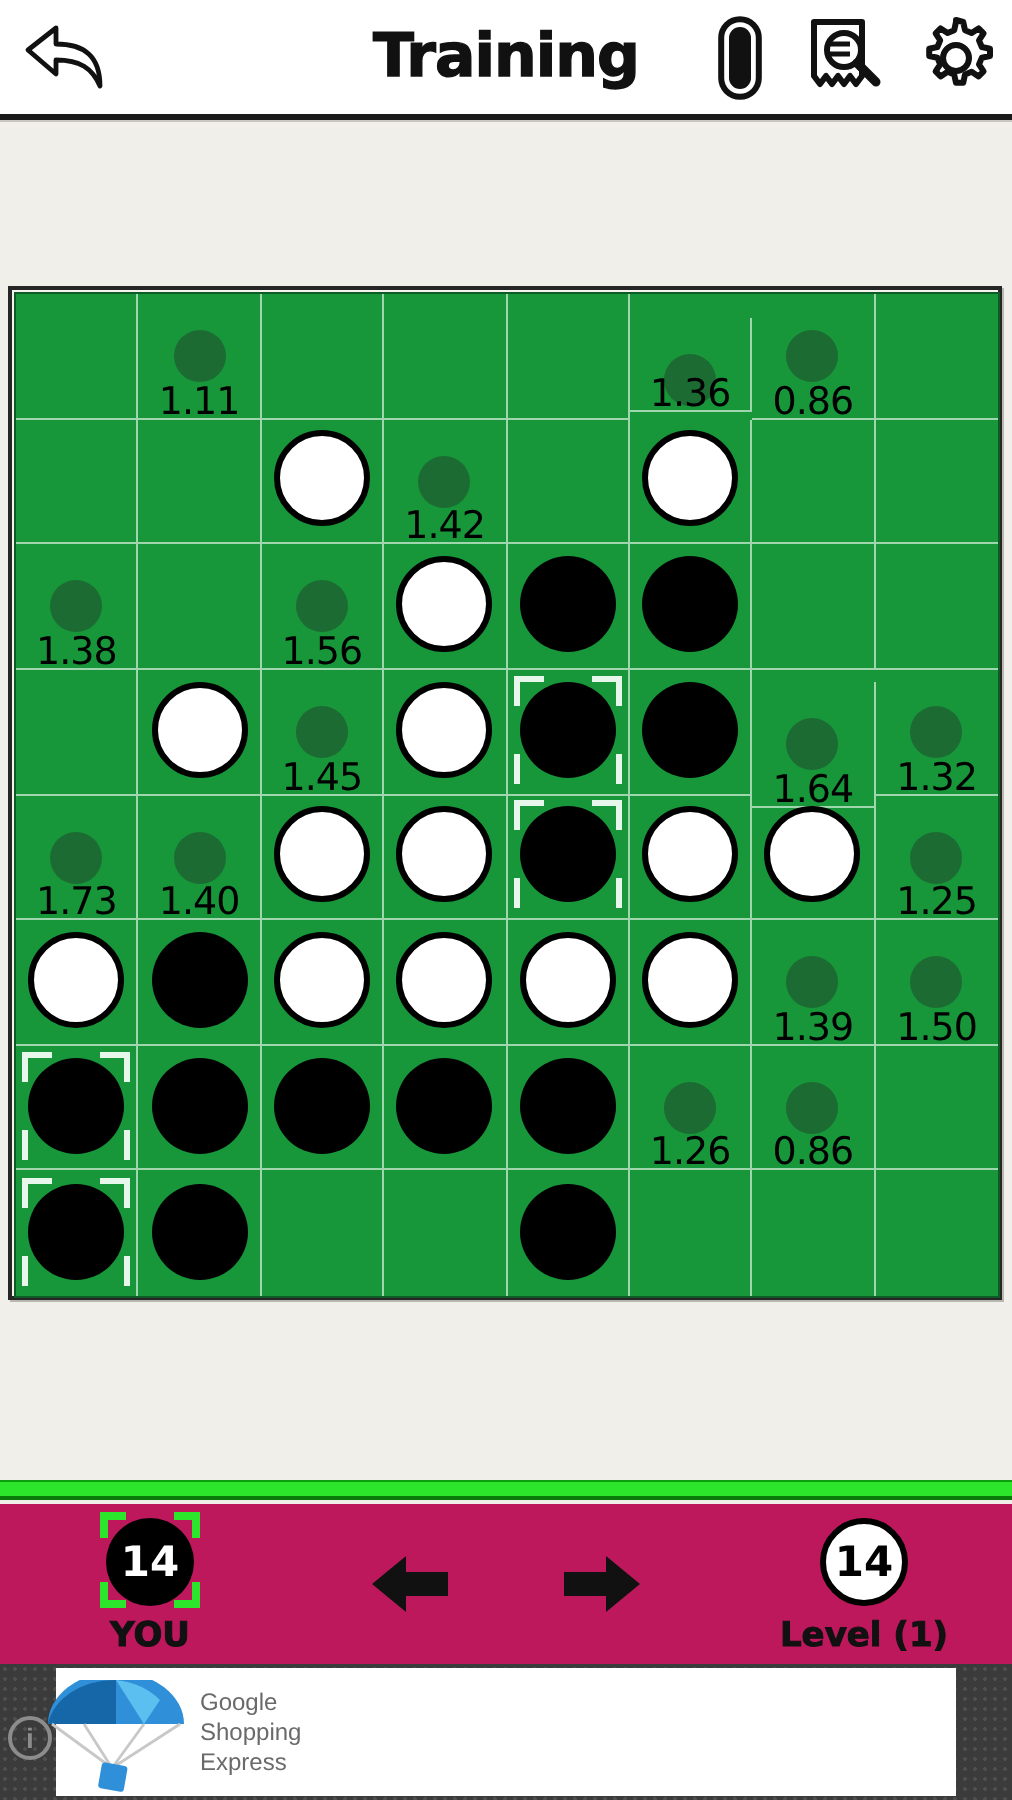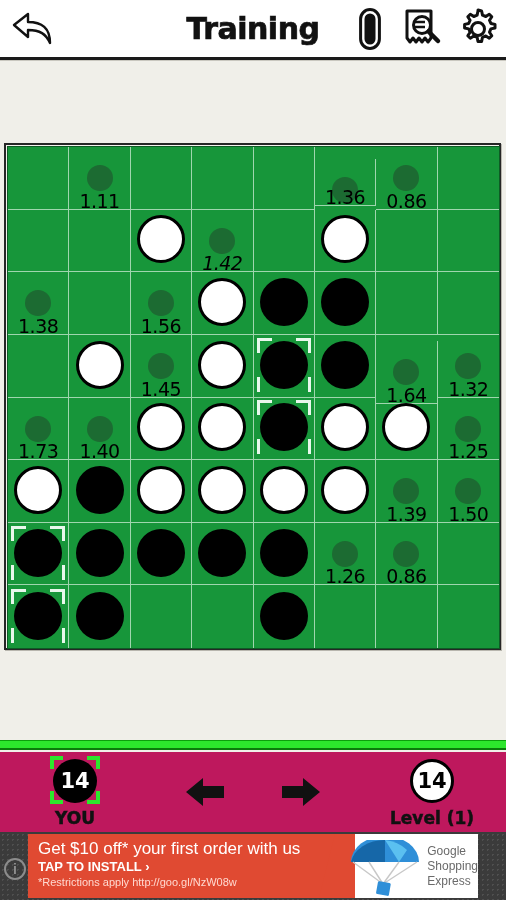--- a/index.html
+++ b/index.html
@@ -267,21 +267,21 @@
           <div class="cell" style="left: 368.25px; top: 0px; width: 61.375px; height: 62.625px;">
             <div class="hintdot"></div>
             <div class="hintval">0.86</div>
           </div>
           <div class="cell lastcol" style="left: 429.625px; top: 0px; width: 61.375px; height: 62.625px;"></div>
           <div class="cell" style="left: 0px; top: 62.625px; width: 61.375px; height: 62.625px;"></div>
           <div class="cell" style="left: 61.375px; top: 62.625px; width: 61.375px; height: 62.625px;"></div>
           <div class="cell" style="left: 122.75px; top: 62.625px; width: 61.375px; height: 62.625px;">
             <div class="disc white"></div>
           </div>
-          <div class="cell" style="left: 184.125px; top: 62.625px; width: 61.375px; height: 62.625px; font-style: italic;">
+          <div class="cell" style="left: 184.125px; top: 62.625px; width: 61.375px; height: 62.625px;">
             <div class="hintdot"></div>
             <div class="hintval">1.42</div>
           </div>
           <div class="cell" style="left: 245.5px; top: 62.625px; width: 61.375px; height: 62.625px;"></div>
           <div class="cell" style="left: 306.875px; top: 62.625px; width: 61.375px; height: 62.625px;">
             <div class="disc white"></div>
           </div>
           <div class="cell" style="left: 368.25px; top: 62.625px; width: 61.375px; height: 62.625px;"></div>
           <div class="cell lastcol" style="left: 429.625px; top: 62.625px; width: 61.375px; height: 62.625px;"></div>
           <div class="cell" style="left: 0px; top: 125.25px; width: 61.375px; height: 62.625px;">
@@ -502,25 +502,20 @@
       <div class="badge-wrap">
         <div class="badge-white">14</div>
       </div>
       <div class="score-label">Level (1)</div>
     </div>
   </div>
 
   <div class="ad">
     <div class="ad-info">i</div>
     <div class="ad-body">
-      <div class="ad-red">
-        <div class="ad-h">Get $10 off* your first order with us</div>
-        <div class="ad-cta">TAP TO INSTALL ›</div>
-        <div class="ad-fine">*Restrictions apply http://goo.gl/NzW08w</div>
-      </div>
       <div class="ad-brand">
         <svg class="chute" width="84" height="56" viewBox="0 0 84 56">
           <path d="M4 22 A34 26 0 0 1 72 22 Z" fill="#2f8fd8"></path>
           <path d="M4 22 A34 26 0 0 1 38 0 L38 22 Z" fill="#1667a8"></path>
           <path d="M38 0 A34 26 0 0 1 60 10 L52 22 Z" fill="#5bc0f0"></path>
           <path d="M6 22 L36 44 M36 44 L70 22 M22 22 L36 44 M52 22 L36 44" stroke="#c8c8c8" stroke-width="1.4" fill="none"></path>
           <rect x="30" y="42" width="13" height="13" rx="1.5" fill="#2f8fd8" transform="rotate(10 36 48)"></rect>
         </svg>
         <div class="ad-brand-txt">
           <div>Google</div>

